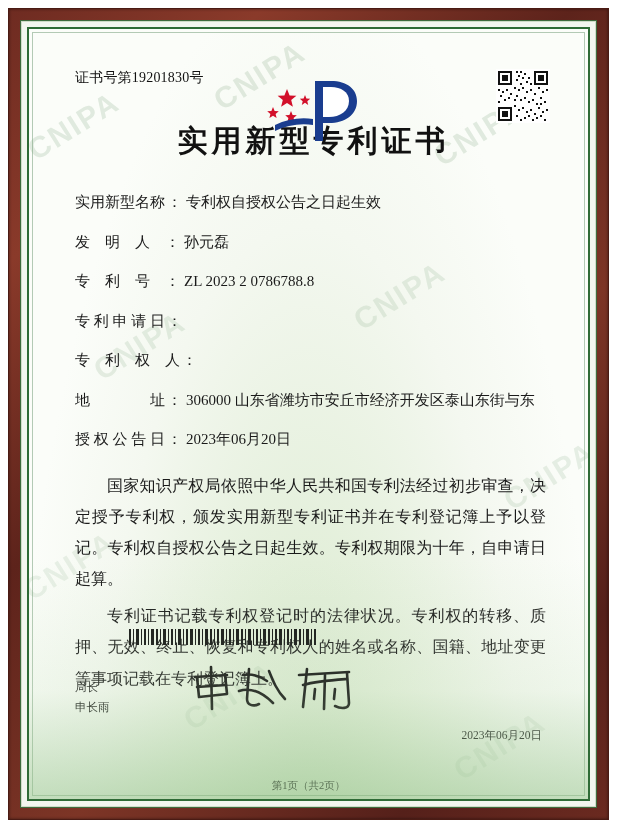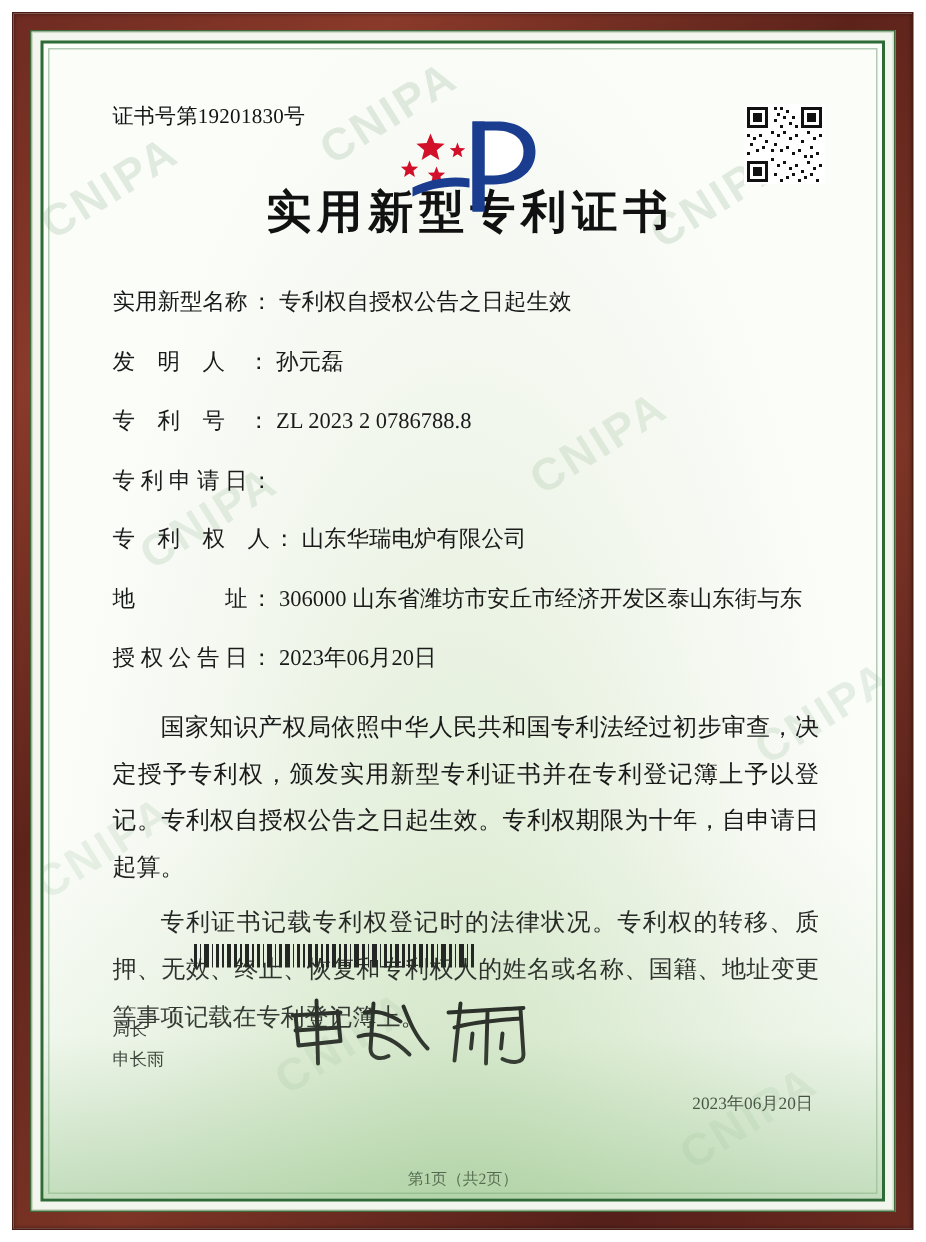--- a/index.html
+++ b/index.html
@@ -347,21 +347,20 @@
             <span>专 利 申 请 日</span>
           </span>
           <span class="sep">：</span>
         </div>
 
         <div class="row">
           <span class="lab">
             <span>专　利　权　人</span>
           </span>
           <span class="sep">：</span>
-          <span class="val">山东华瑞电炉有限公司</span>
         </div>
 
         <div class="row">
           <span class="lab">
             <span>地　　　　址</span>
           </span>
           <span class="sep">：</span>
           <span class="val">
             <span>306000 山东省潍坊市安丘市经济开发区泰山东街与东</span>
           </span>

